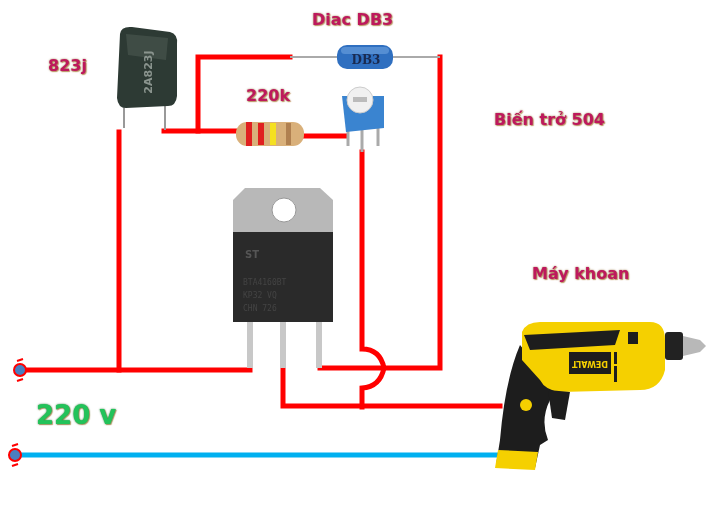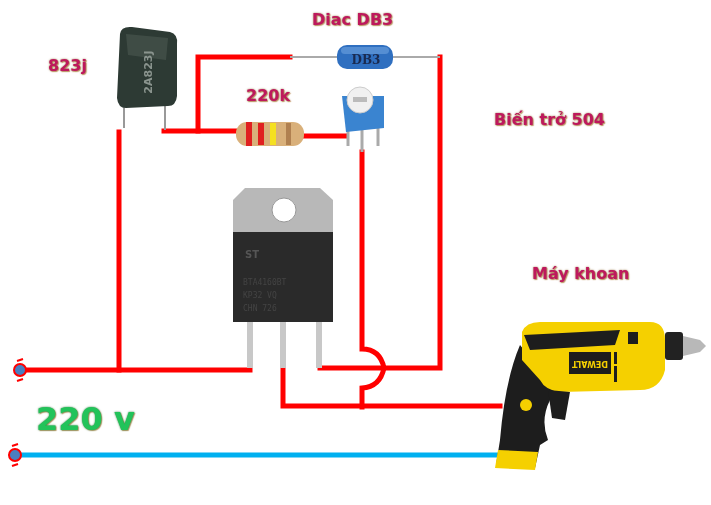--- a/index.html
+++ b/index.html
@@ -1,21 +1,21 @@
 <!DOCTYPE html>
 <html><head>
 <meta charset="utf-8">
 <style>
   html, body { margin:0; padding:0; background:#ffffff; }
   body { width:711px; height:505px; position:relative; overflow:hidden; font-family:"DejaVu Sans", sans-serif; }
   #stage { position:absolute; left:0; top:0; width:711px; height:505px; }
   .lbl { position:absolute; font-family:"DejaVu Sans", sans-serif; font-weight:bold; white-space:nowrap;
          text-shadow: 0 0 2px #9a7a4a, 1px 1px 1px #c8a070; }
   .lbl.cyan { color:#be185d; font-size:16px; }
-  .lbl.green { color:#22c35a; font-size:32px; text-shadow: 0 0 2px #2a7a3a, 1px 1px 1px #c8a070; }
+  .lbl.green { color:#22c35a; font-size:26px; text-shadow: 0 0 2px #2a7a3a, 1px 1px 1px #c8a070; }
 </style>
 </head>
 <body>
 
 <div id="stage">
 <svg width="711" height="505" viewBox="0 0 711 505" xmlns="http://www.w3.org/2000/svg" style="position:absolute;left:0;top:0">
 
   <g stroke="#ff0000" stroke-width="5" fill="none" stroke-linecap="square">
 
     <line x1="22" y1="370" x2="250" y2="370"></line>

